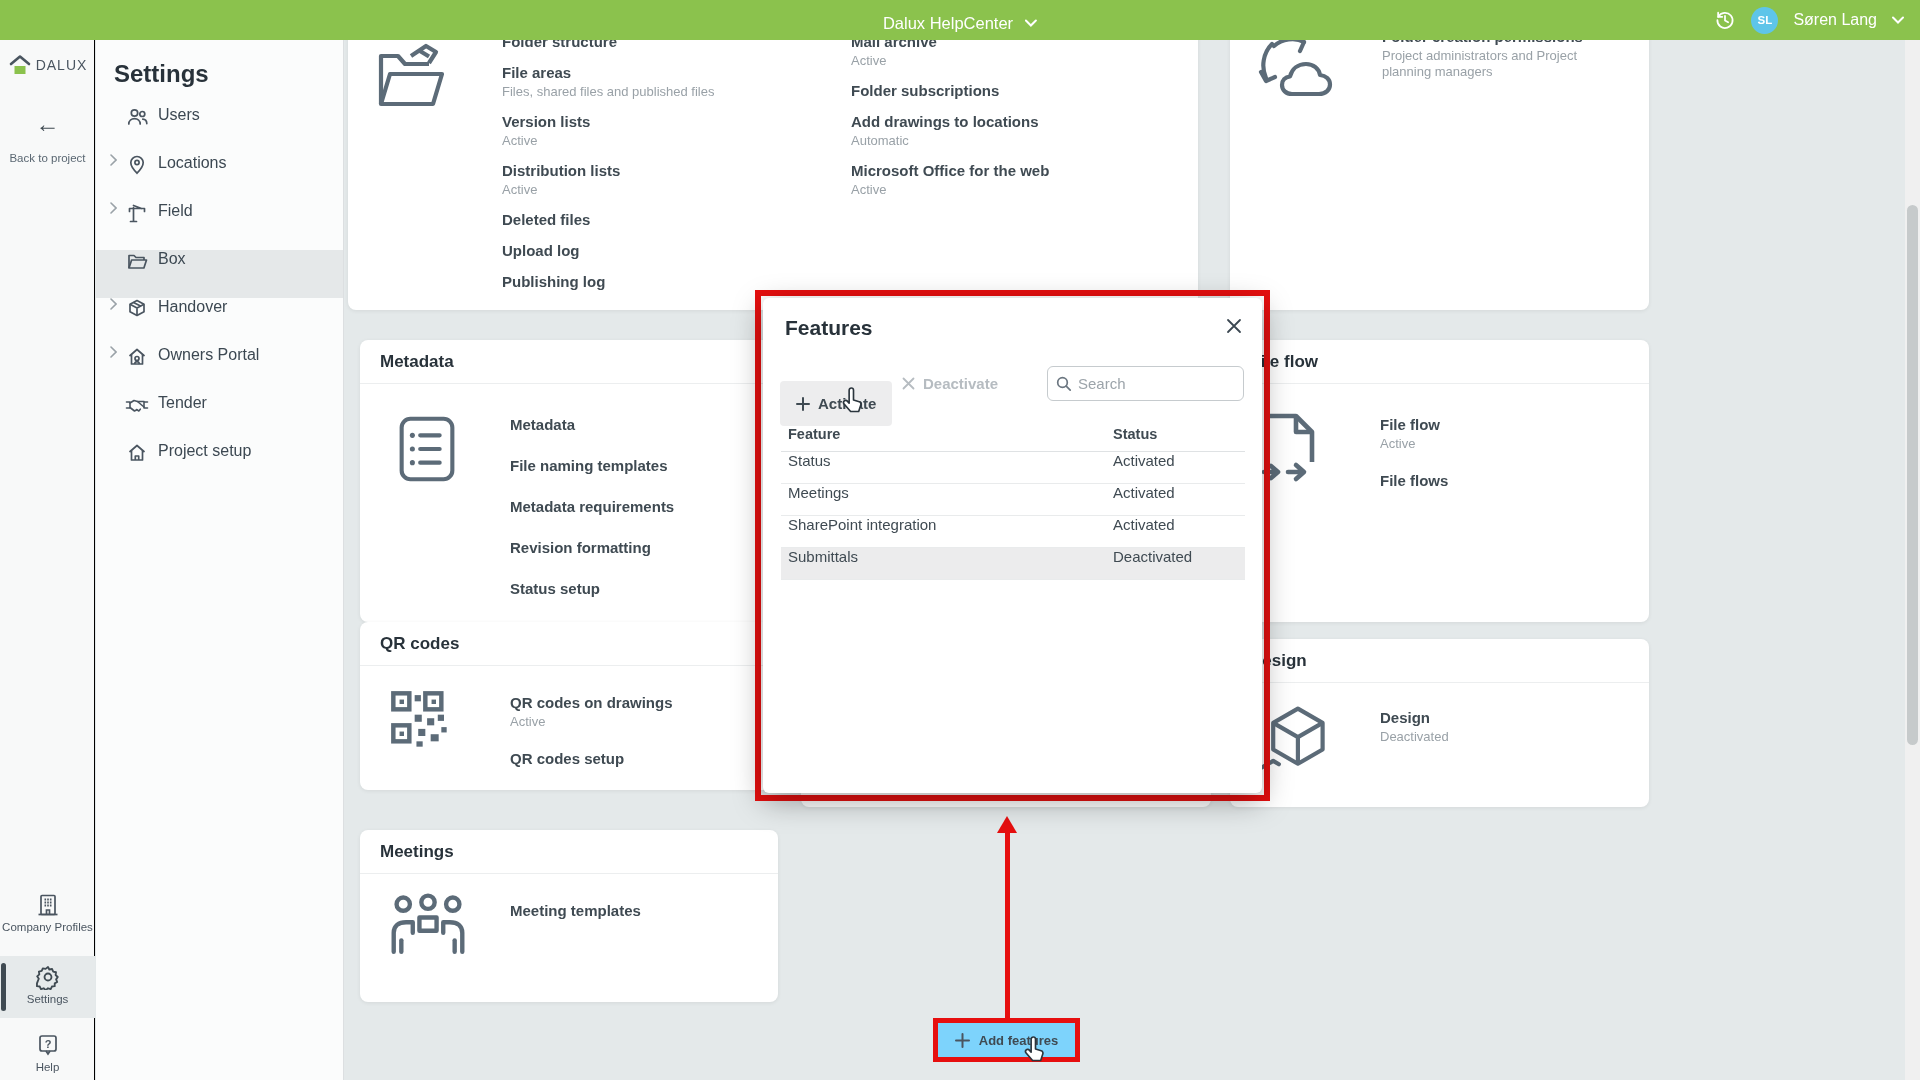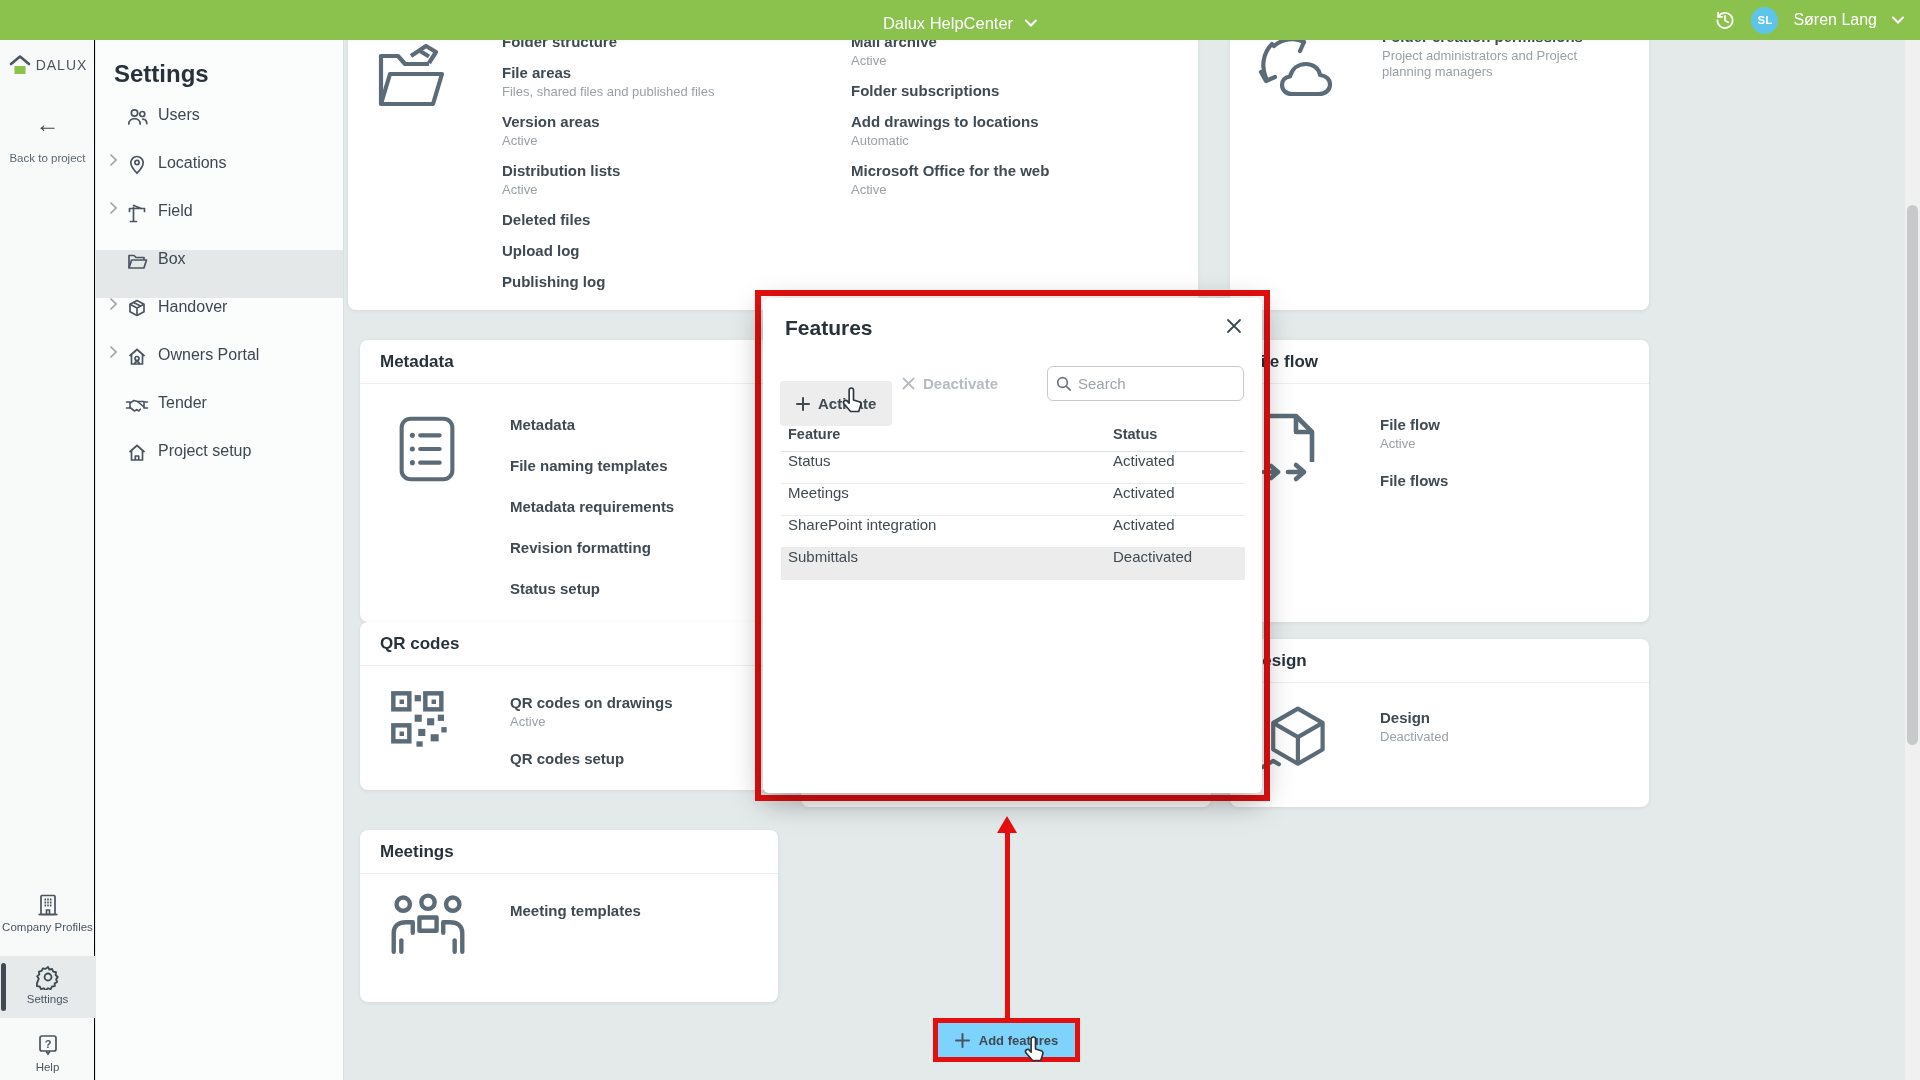--- a/index.html
+++ b/index.html
@@ -284,21 +284,21 @@
       </svg>
       <div class="col-abs" style="left:154px">
         <div class="ci">
             <div class="t">Folder structure</div>
           </div>
         <div class="ci">
             <div class="t">File areas</div>
             <div class="s">Files, shared files and published files</div>
           </div>
         <div class="ci">
-            <div class="t">Version areas</div>
+            <div class="t">Version lists</div>
             <div class="s">Active</div>
           </div>
         <div class="ci">
             <div class="t">Distribution lists</div>
             <div class="s">Active</div>
           </div>
         <div class="ci">
             <div class="t">Deleted files</div>
           </div>
         <div class="ci">

